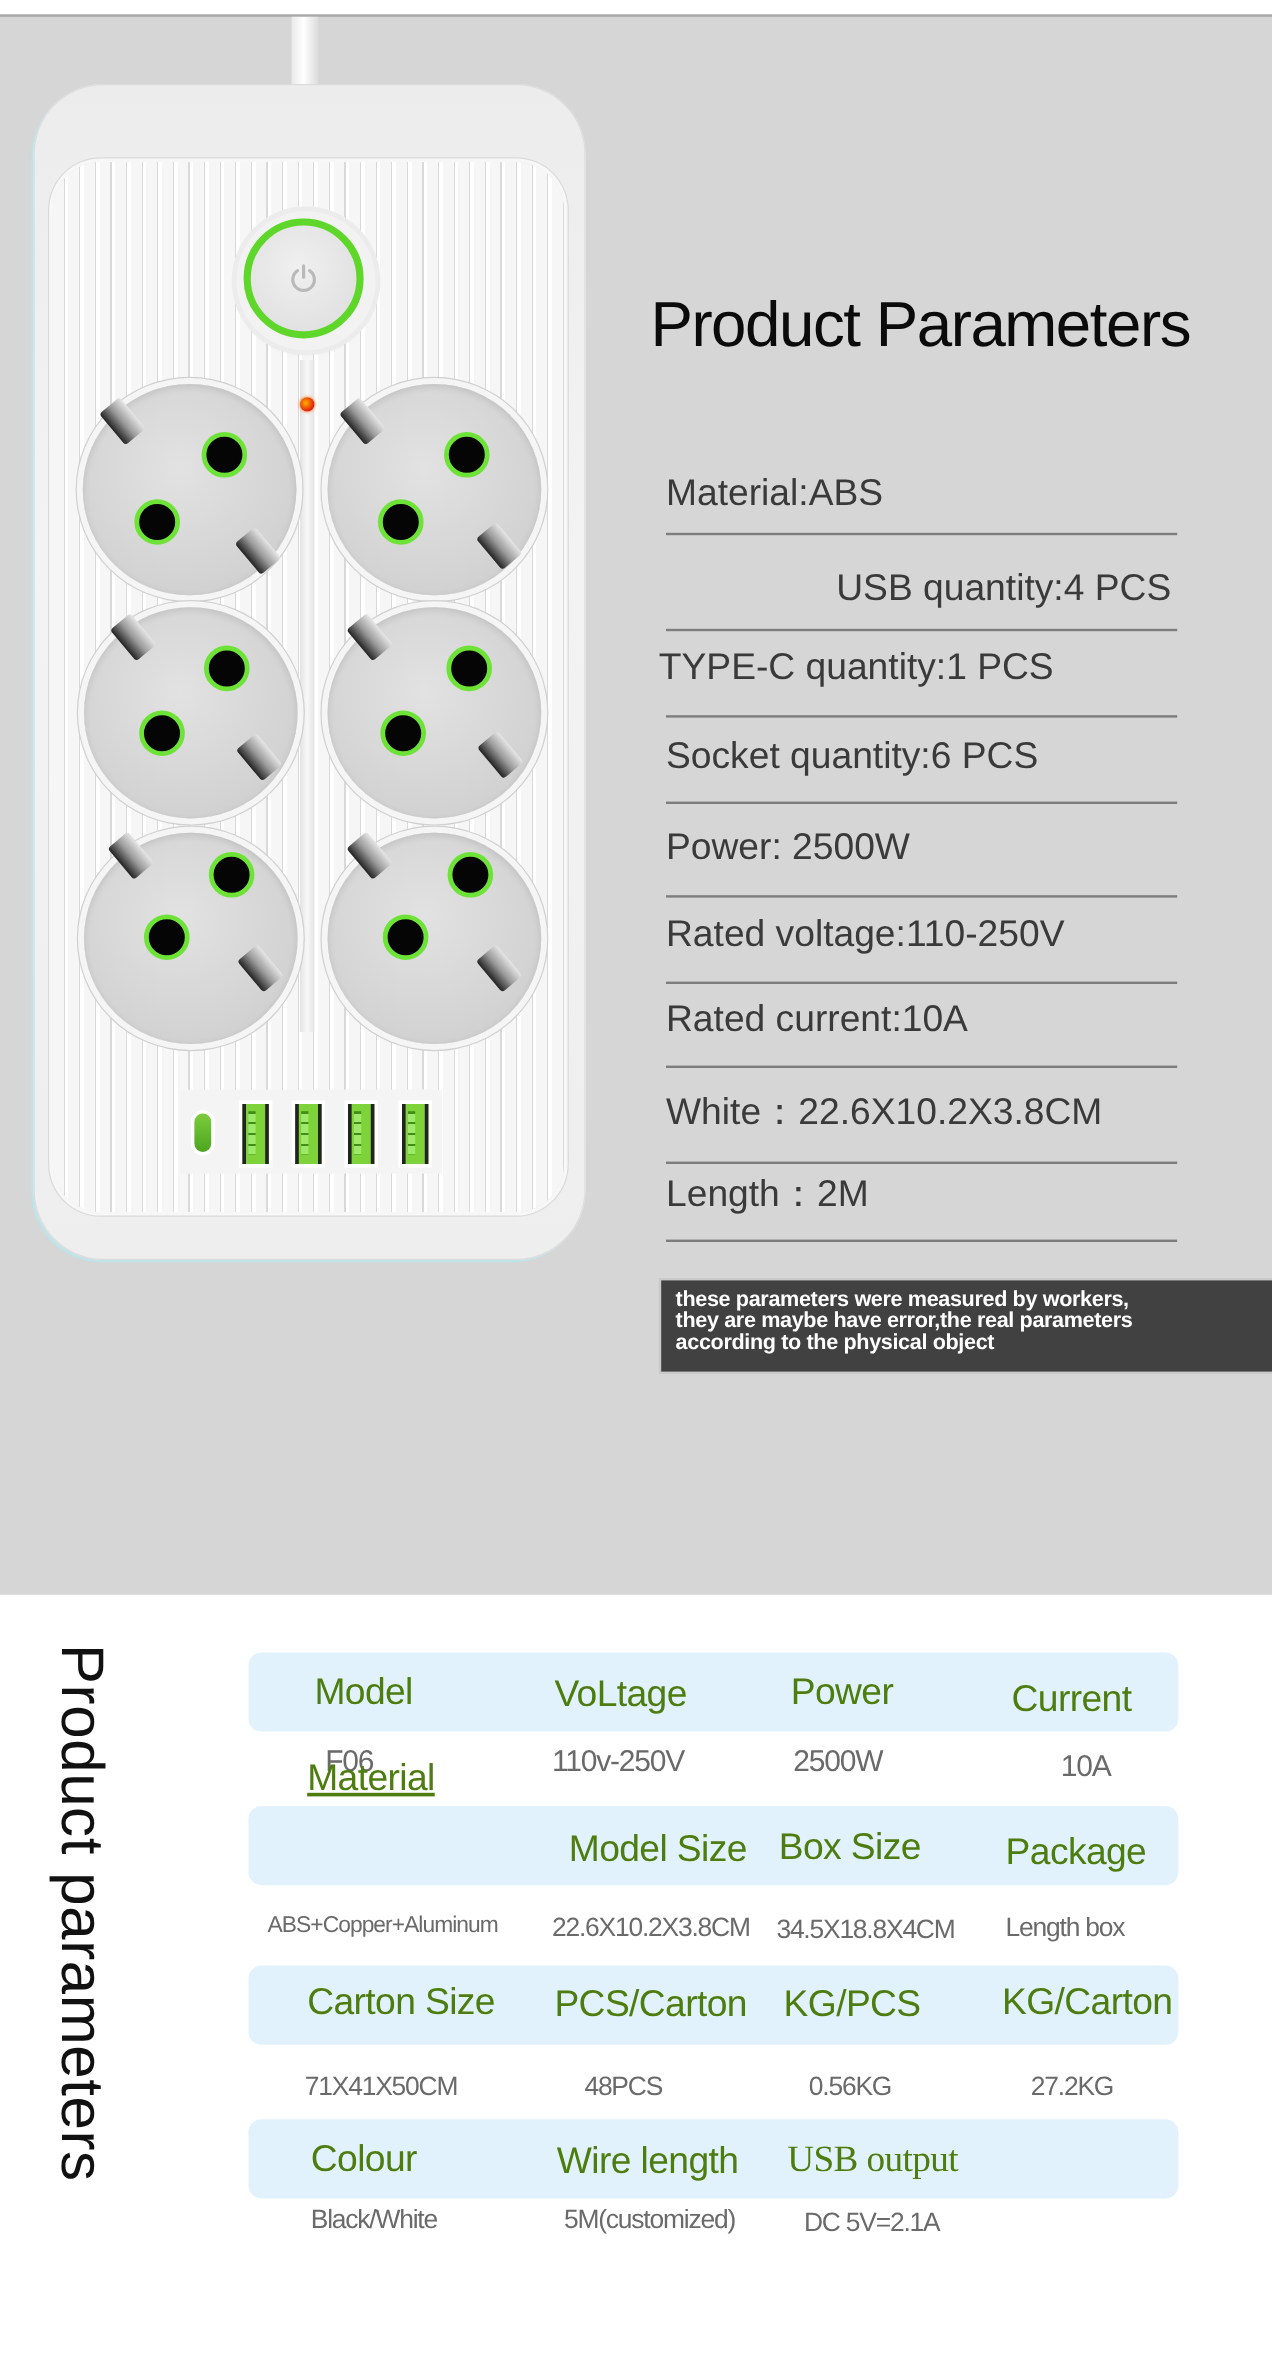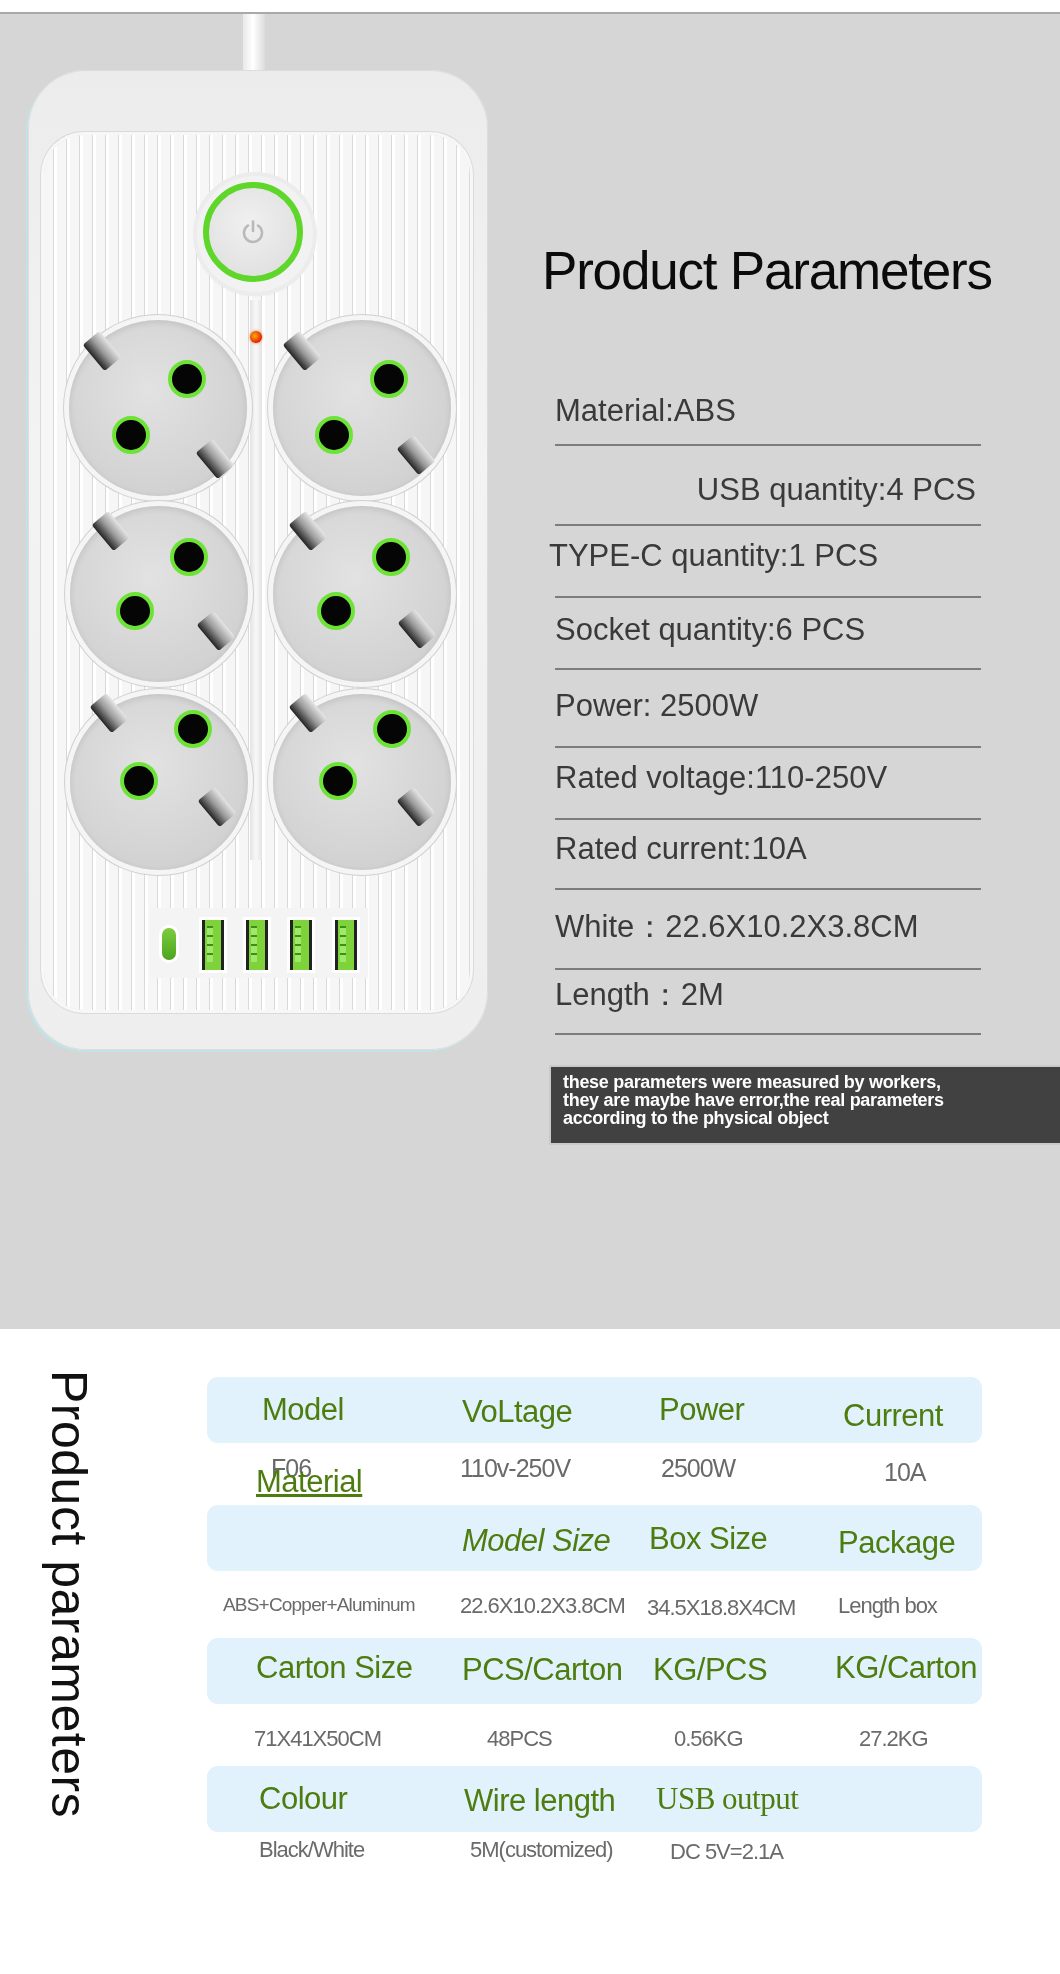--- a/index.html
+++ b/index.html
@@ -179,21 +179,21 @@
   <div class="spec-cell-h" style="left:462px;top:1394px;">VoLtage</div>
   <div class="spec-cell-h" style="left:659px;top:1392px;">Power</div>
   <div class="spec-cell-h" style="left:843px;top:1398px;">Current</div>
   <div class="spec-cell-v" style="left:271px;top:1454px;">F06</div>
   <div class="spec-cell-v" style="left:460px;top:1454px;">110v-250V</div>
   <div class="spec-cell-v" style="left:661px;top:1454px;">2500W</div>
   <div class="spec-cell-v" style="left:864px;top:1458px;margin-left:20px;">10A</div>
 
   <div class="spec-header" style="top:1505px;"></div>
   <div class="spec-cell-h" style="left:256px;top:1464px;text-decoration:underline;">Material</div>
-  <div class="spec-cell-h" style="left:462px;top:1523px;font-style:italic;">Model Size</div>
+  <div class="spec-cell-h" style="left:474px;top:1523px;">Model Size</div>
   <div class="spec-cell-h" style="left:649px;top:1521px;">Box Size</div>
   <div class="spec-cell-h" style="left:838px;top:1525px;">Package</div>
   <div class="spec-cell-v small" style="left:223px;top:1594px;">ABS+Copper+Aluminum</div>
   <div class="spec-cell-v mid" style="left:460px;top:1593px;">22.6X10.2X3.8CM</div>
   <div class="spec-cell-v mid" style="left:647px;top:1595px;">34.5X18.8X4CM</div>
   <div class="spec-cell-v mid" style="left:838px;top:1593px;">Length box</div>
 
   <div class="spec-header" style="top:1638px;"></div>
   <div class="spec-cell-h" style="left:256px;top:1650px;">Carton Size</div>
   <div class="spec-cell-h" style="left:462px;top:1652px;">PCS/Carton</div>

